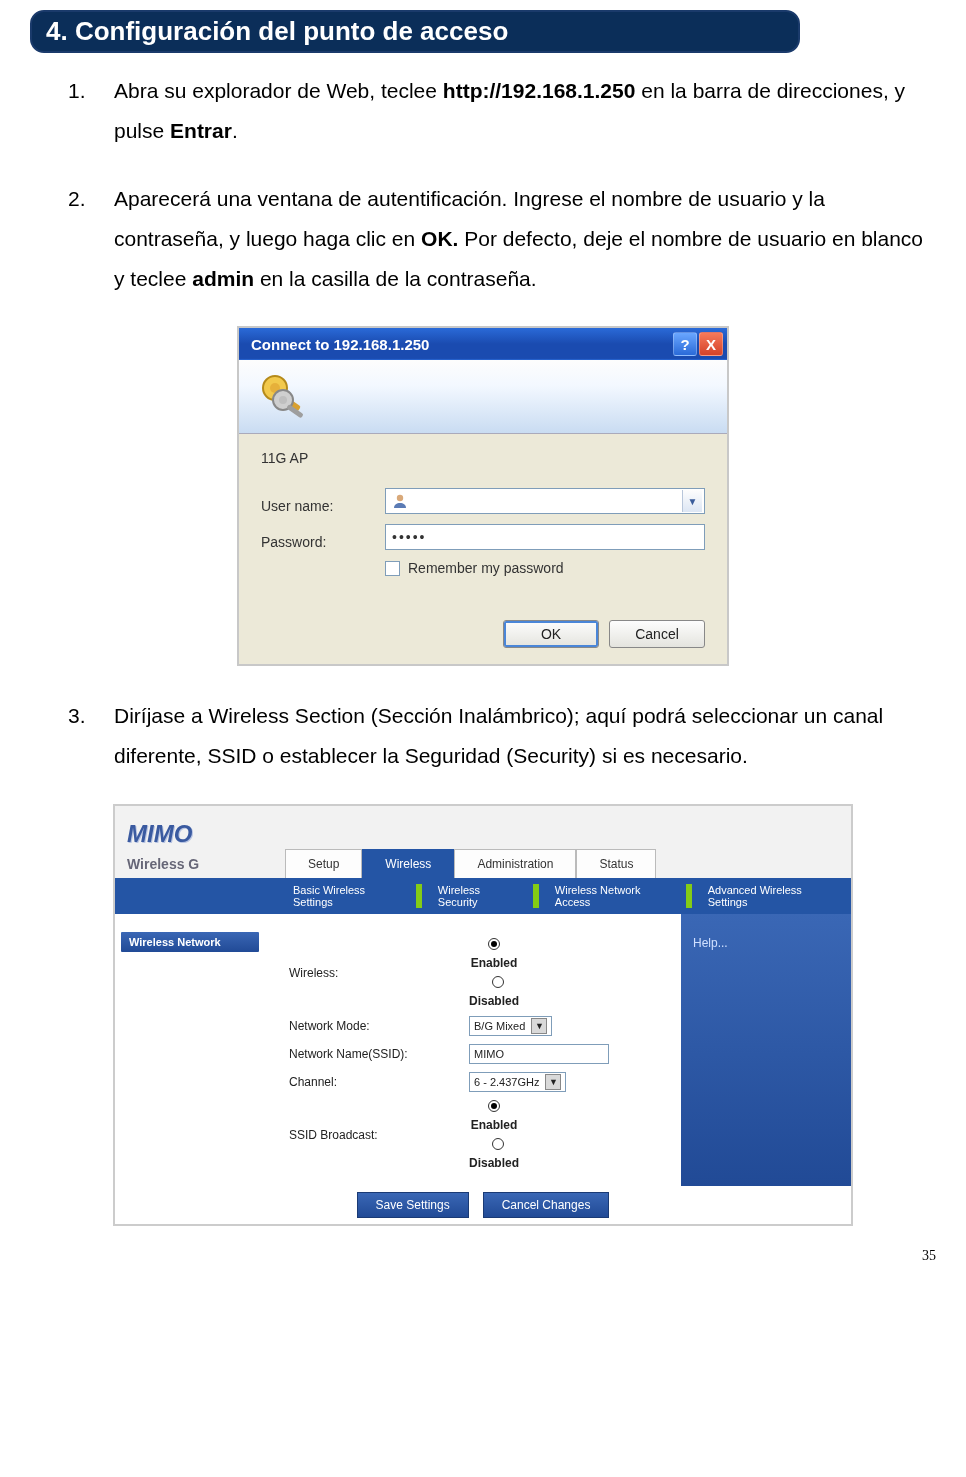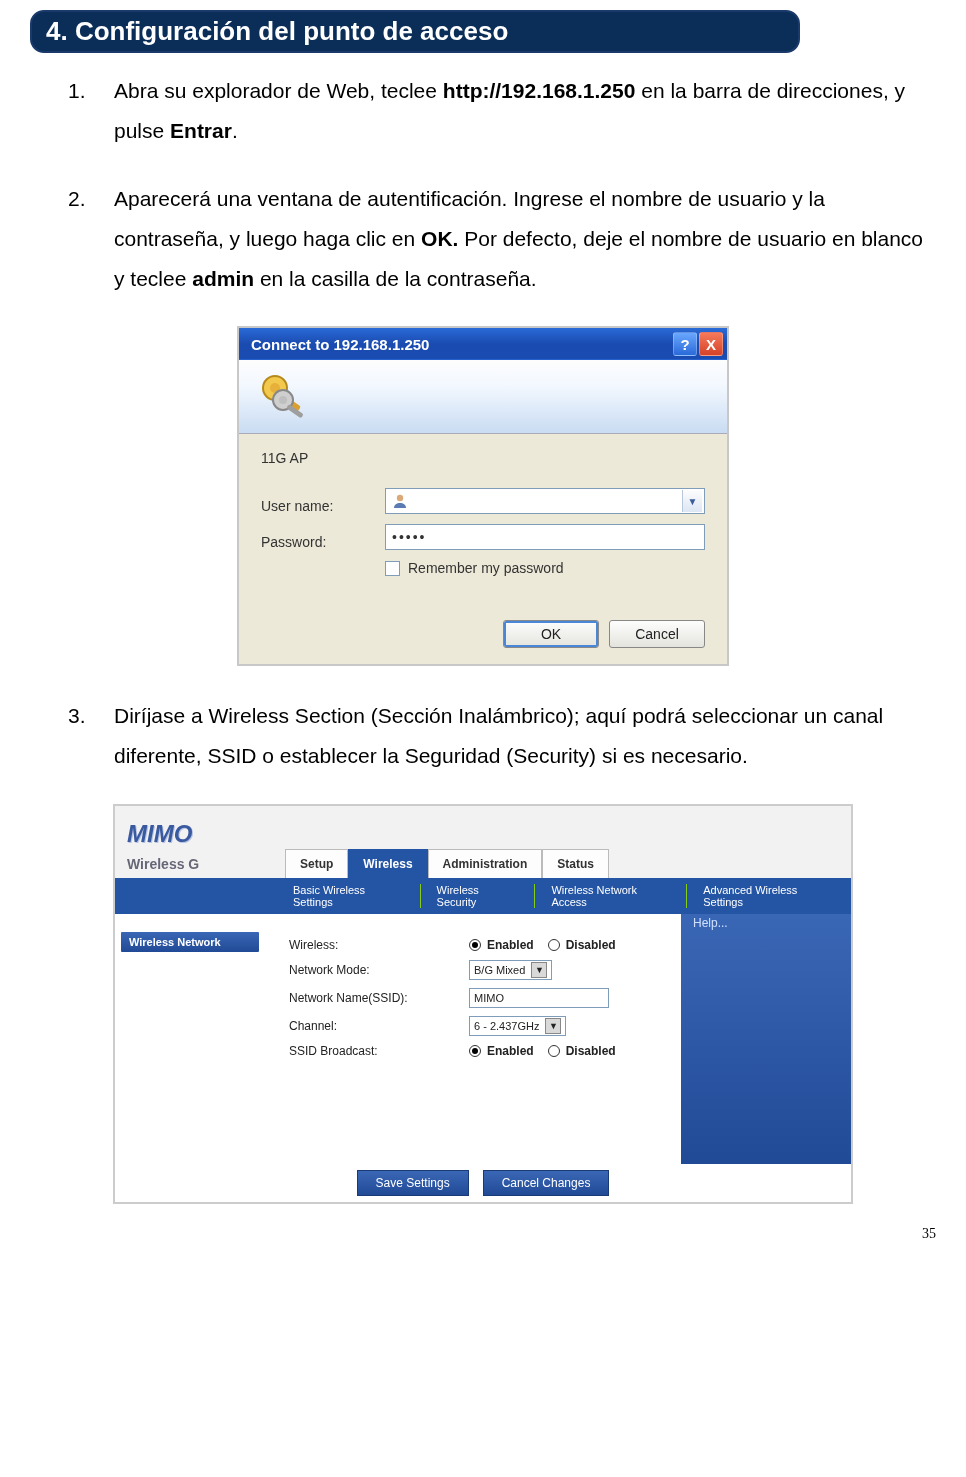--- a/index.html
+++ b/index.html
@@ -163,38 +163,38 @@
   .logo-sub {
     position:absolute; bottom:6px; left:4px;
     color:#667; font-weight:bold; font-size:14px;
   }
   .tabs-wrap { flex:1; align-self:flex-end; }
   .main-tabs {
     display:flex; gap:0;
     margin-left: 18px;
   }
   .main-tab {
-    padding: 7px 14px;
+    padding: 7px 22px;
     background: #fdfdfd;
     border: 1px solid #bbb;
     border-bottom: none;
     color:#333;
-    font-weight:bold;
+    font-weight:normal;
   }
   .main-tab.active { background:#2455a5; color:#fff; border-color:#2455a5; }
   .sub-bar {
     background: #2455a5;
     color:#fff;
     display:flex; gap:0;
     font-size:11px;
     padding: 6px 0 6px 162px;
   }
   .sub-bar .sub-item {
     padding: 0 16px;
-    border-right: 1px solid #84cc16;
+    border-right: 6px solid #84cc16;
   }
   .sub-bar .sub-item:last-child { border-right:none; }
   .router-body {
     display:flex;
     min-height: 250px;
   }
   .side {
     width: 150px;
     background:#fff;
     padding-top: 18px;
@@ -211,42 +211,42 @@
   .settings {
     flex:1;
     padding: 24px 16px 8px 24px;
   }
   .srow {
     display:flex; align-items:center;
     font-size:12px; color:#222;
     margin-bottom: 8px;
   }
   .srow .slbl { width: 180px; }
-  .srow .sval { display:flex; align-items:center; gap:6px; }
+  .srow .sval { display:flex; align-items:center; gap:6px;flex-direction:column; }
   .radio { width:12px;height:12px;border:1px solid #333;border-radius:50%;background:#fff;display:inline-flex;align-items:center;justify-content:center;}
   .radio.on::after { content:"";width:6px;height:6px;background:#000;border-radius:50%;}
   .sel {
     border:1px solid #7f9db9;background:#fff;height:20px;
     display:flex;align-items:center;padding:0 4px;font-size:11px;
   }
   .sel .dd {
     width:16px;height:16px;margin-left:6px;
     background:#d9d9d9;border:1px solid #888;
     display:flex;align-items:center;justify-content:center;font-size:9px;color:#222;
   }
   .txtin {
     border:1px solid #7f9db9;background:#fff;height:20px;width:140px;
     padding:0 4px;font-size:11px;display:flex;align-items:center;
   }
   .help-panel {
     width: 170px;
     background: linear-gradient(#3a67b5,#214a96);
     color:#cfe0ff;
     font-size:12px;
-    padding: 2px 12px;
+    padding: 22px 12px;
   }
   .router-footer {
     display:flex; justify-content:center; gap:14px;
     padding: 6px 0 6px 0;
     background:#fff;
     align-items:flex-end;
   }
   .rf-btn {
     background: linear-gradient(#3a67b5,#214a96);
     color:#fff; font-size:12px;

